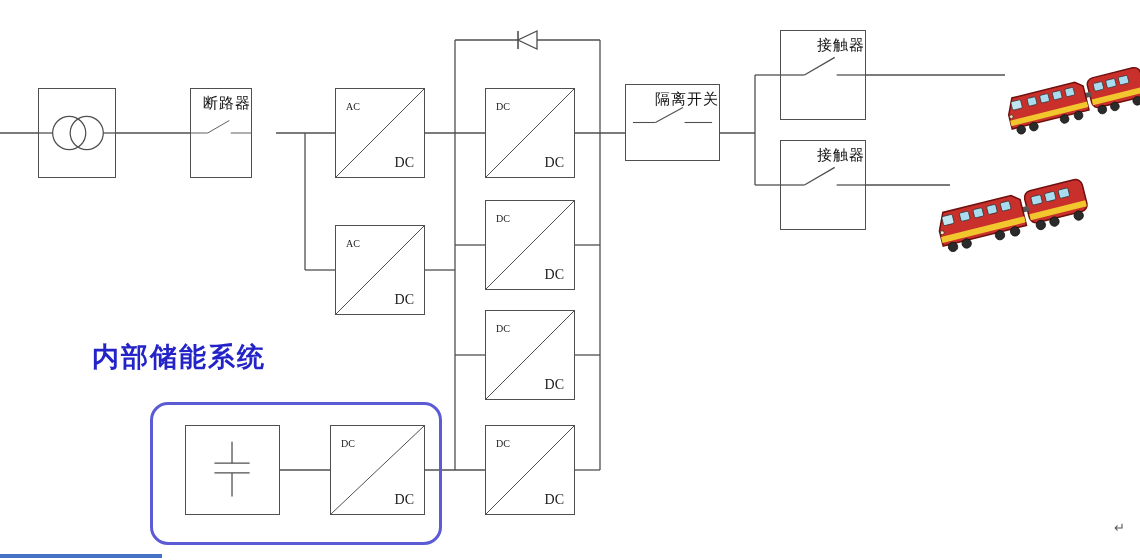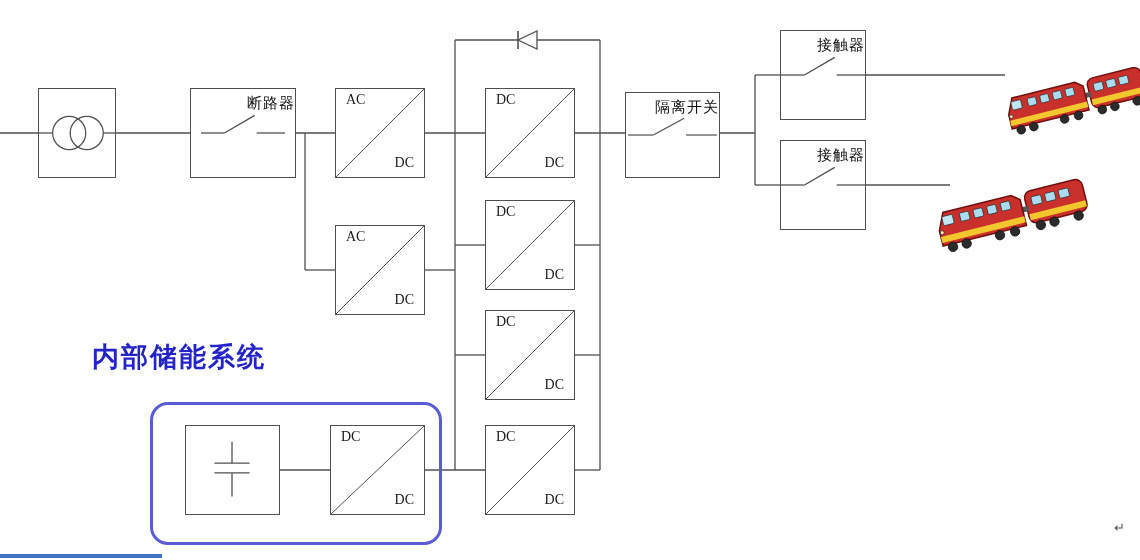--- a/index.html
+++ b/index.html
@@ -3,21 +3,21 @@
 <meta charset="utf-8">
 <style>
   *{box-sizing:border-box;margin:0;padding:0}
   html,body{background:#fff}
   body{font-family:"Liberation Serif",serif;color:#1a1a1a}
   .stage{position:relative;width:1140px;height:560px;background:#fff;overflow:hidden}
   .wires{position:absolute;left:0;top:0;width:1140px;height:560px}
   .box{position:absolute;background:#fff;border:1.4px solid #4f4f4f}
   .lbl{text-align:right;padding-top:5px;font-size:15px;letter-spacing:1px;color:#111}
   .sw,.inner{position:absolute;left:0;top:0;width:100%;height:100%}
-  .conv .cin{position:absolute;top:3px;left:10px;font-size:14px}
+  .conv .cin{position:absolute;top:12px;left:10px;font-size:10px}
   .conv .cout{position:absolute;bottom:6px;right:10px;font-size:14px}
   .diag{position:absolute;left:0;top:0;width:100%;height:100%}
   .storage-outline{position:absolute;left:150px;top:402px;width:292px;height:143px;
     border:3px solid #5b5bd6;border-radius:18px;background:transparent}
   .storage-title{position:absolute;left:92px;top:339px;font-size:27px;font-weight:bold;
     color:#2323c8;letter-spacing:2px;font-family:Liberation Mono, monospace}
   .slide-line{position:absolute;left:0;top:554px;width:162px;height:4px;background:#4472c4}
   .return-mark{position:absolute;left:1114px;top:520px;font-size:13px;color:#555}
 </style>
 </head>
@@ -94,21 +94,21 @@
 
   <div class="box" style="left:38px;top:88px;width:78px;height:90px">
     <svg class="inner" viewBox="0 0 78 90" stroke="#4f4f4f" stroke-width="1.3" fill="none">
       <line x1="0" y1="45" x2="14" y2="45"></line>
       <circle cx="31" cy="45" r="17"></circle>
       <circle cx="49" cy="45" r="17"></circle>
       <line x1="66" y1="45" x2="78" y2="45"></line>
     </svg>
   </div>
 
-  <div class="box" style="left:190px;top:88px;width:106px;height:90px">
+  <div class="box" style="left:190px;top:88px;width:62px;height:90px">
     <div class="lbl">断路器</div>
     <svg class="sw" viewBox="0 0 86 90" stroke="#4f4f4f" stroke-width="1.3" fill="none">
       <line x1="0" y1="45" x2="24" y2="45"></line>
       <line x1="24" y1="45" x2="55" y2="27"></line>
       <line x1="57" y1="45" x2="86" y2="45"></line>
     </svg>
   </div>
 
   <div class="box conv" style="left:335px;top:88px;width:90px;height:90px">
     <svg class="diag" viewBox="0 0 100 100" preserveAspectRatio="none">
@@ -147,21 +147,21 @@
     <span class="cout">DC</span>
   </div>
   <div class="box conv" style="left:485px;top:425px;width:90px;height:90px">
     <svg class="diag" viewBox="0 0 100 100" preserveAspectRatio="none">
       <line x1="0" y1="100" x2="100" y2="0" stroke="#4f4f4f" stroke-width="1" vector-effect="non-scaling-stroke"></line>
       </svg>
     <span class="cin">DC</span>
     <span class="cout">DC</span>
   </div>
 
-  <div class="box" style="left:625px;top:92px;width:95px;height:86px">
+  <div class="box" style="left:625px;top:84px;width:95px;height:77px">
     <div class="lbl">隔离开关</div>
     <svg class="sw" viewBox="0 0 95 90" stroke="#4f4f4f" stroke-width="1.3" fill="none">
       <line x1="0" y1="45" x2="27" y2="45"></line>
       <line x1="27" y1="45" x2="60" y2="27"></line>
       <line x1="62" y1="45" x2="95" y2="45"></line>
     </svg>
   </div>
 
   <div class="box" style="left:780px;top:30px;width:86px;height:90px">
     <div class="lbl">接触器</div>

